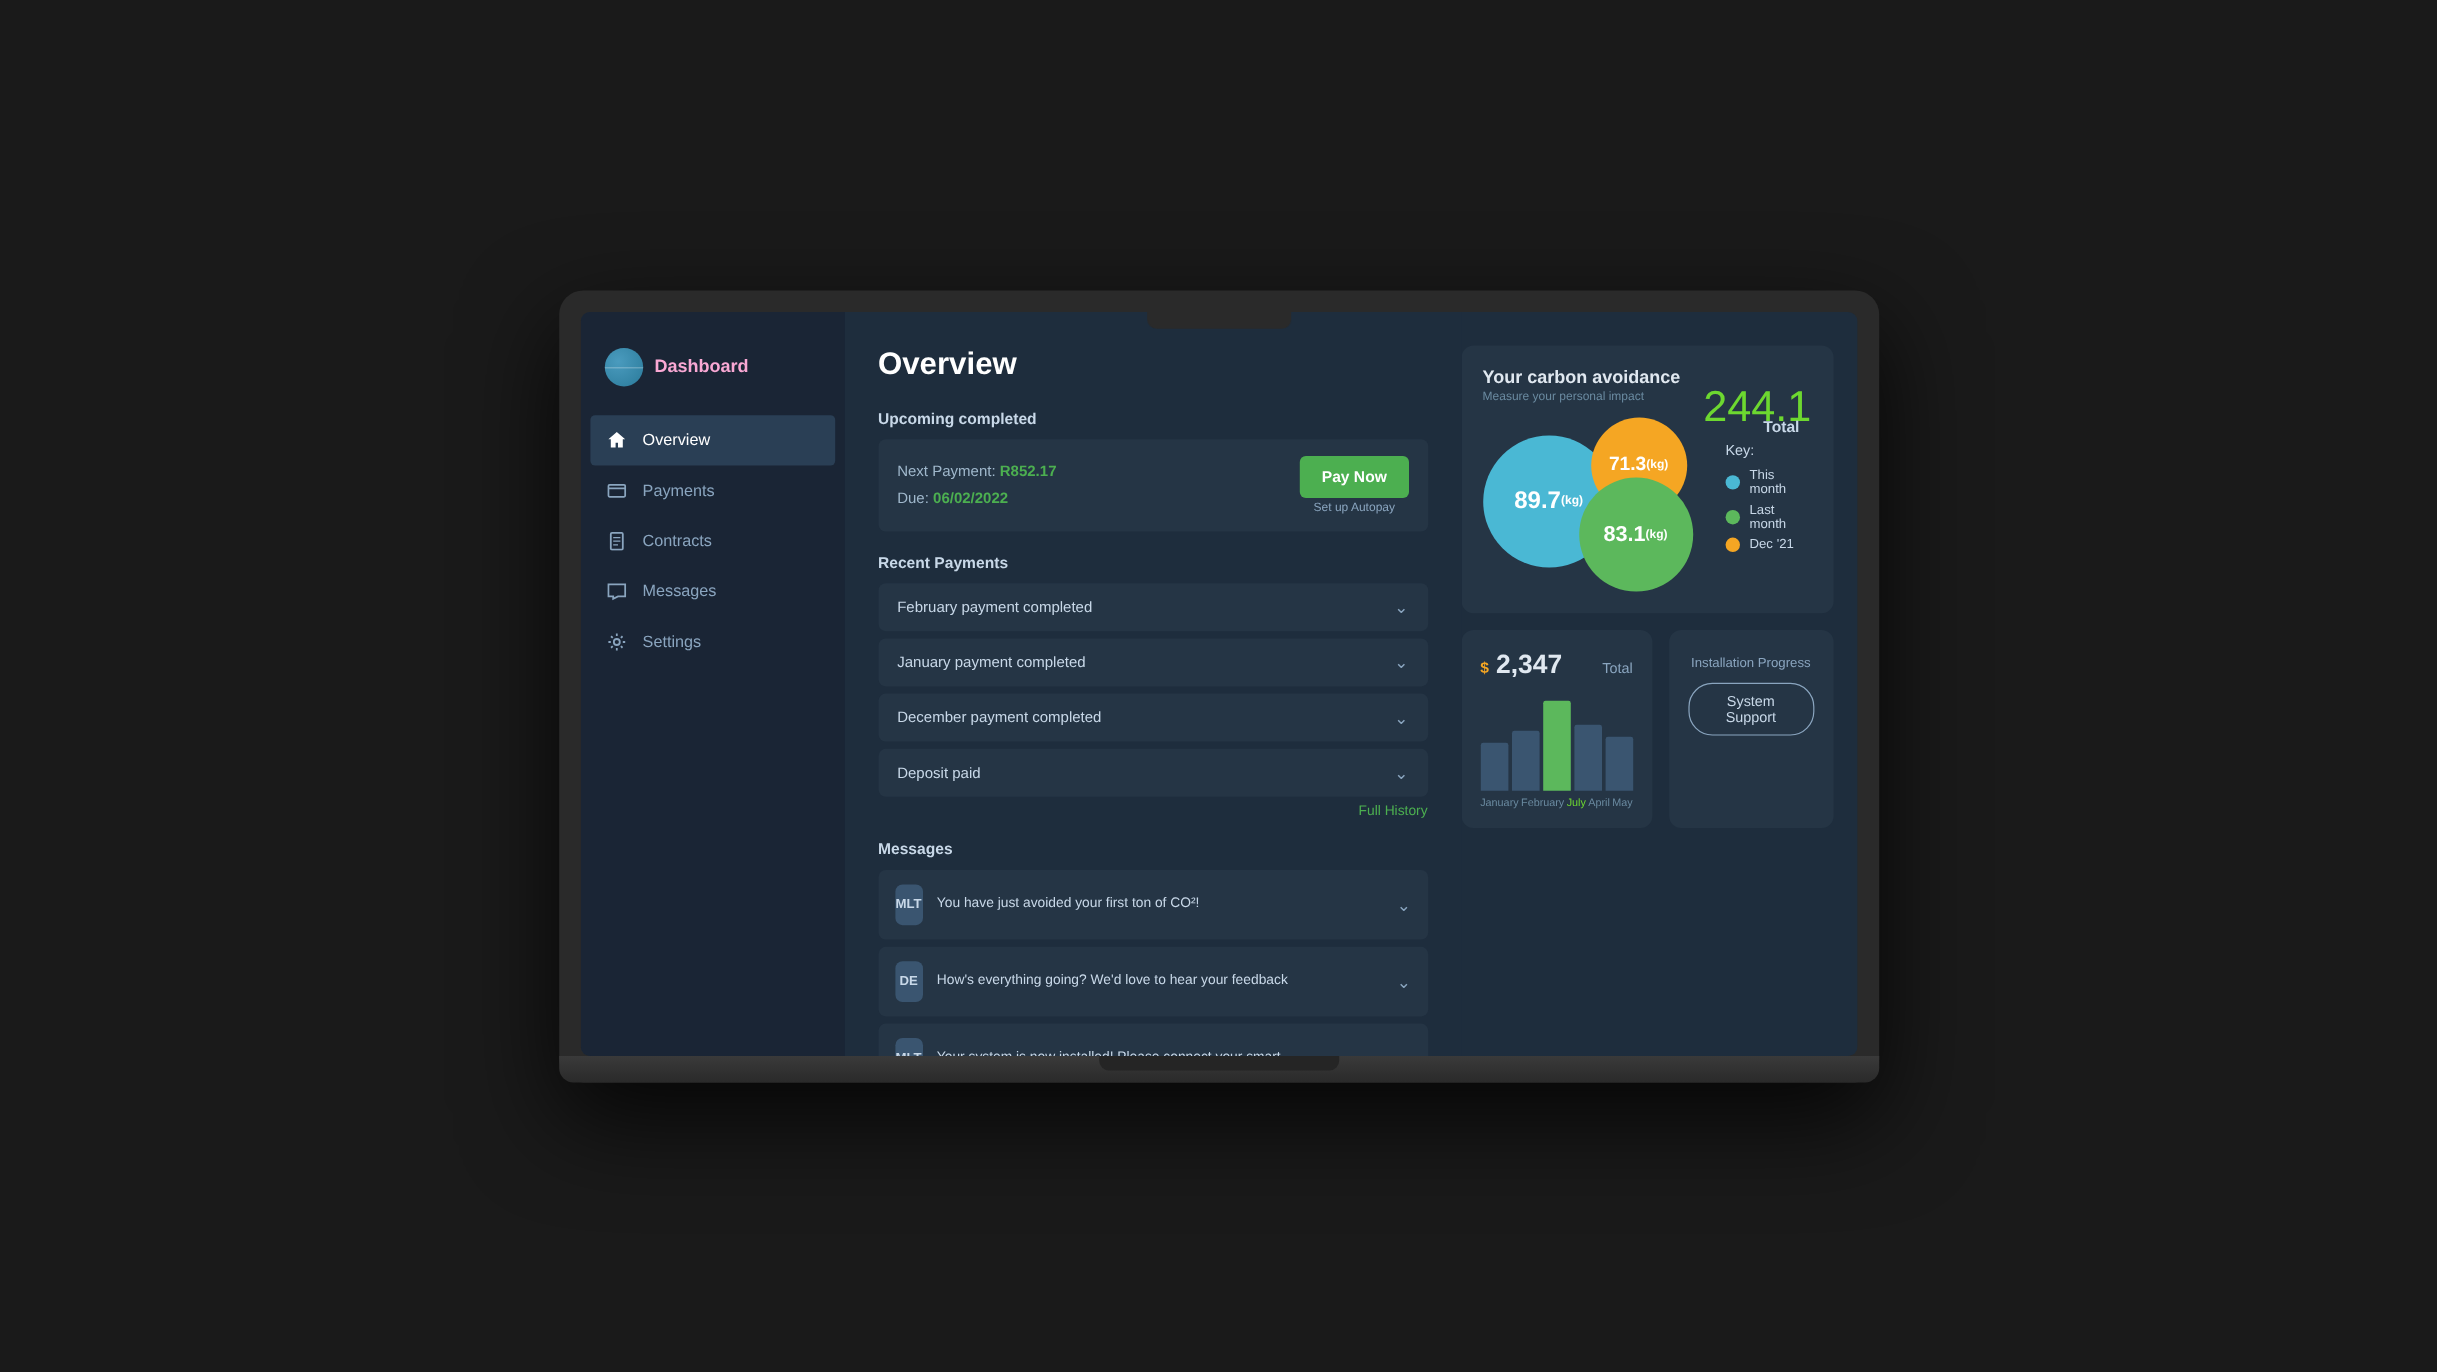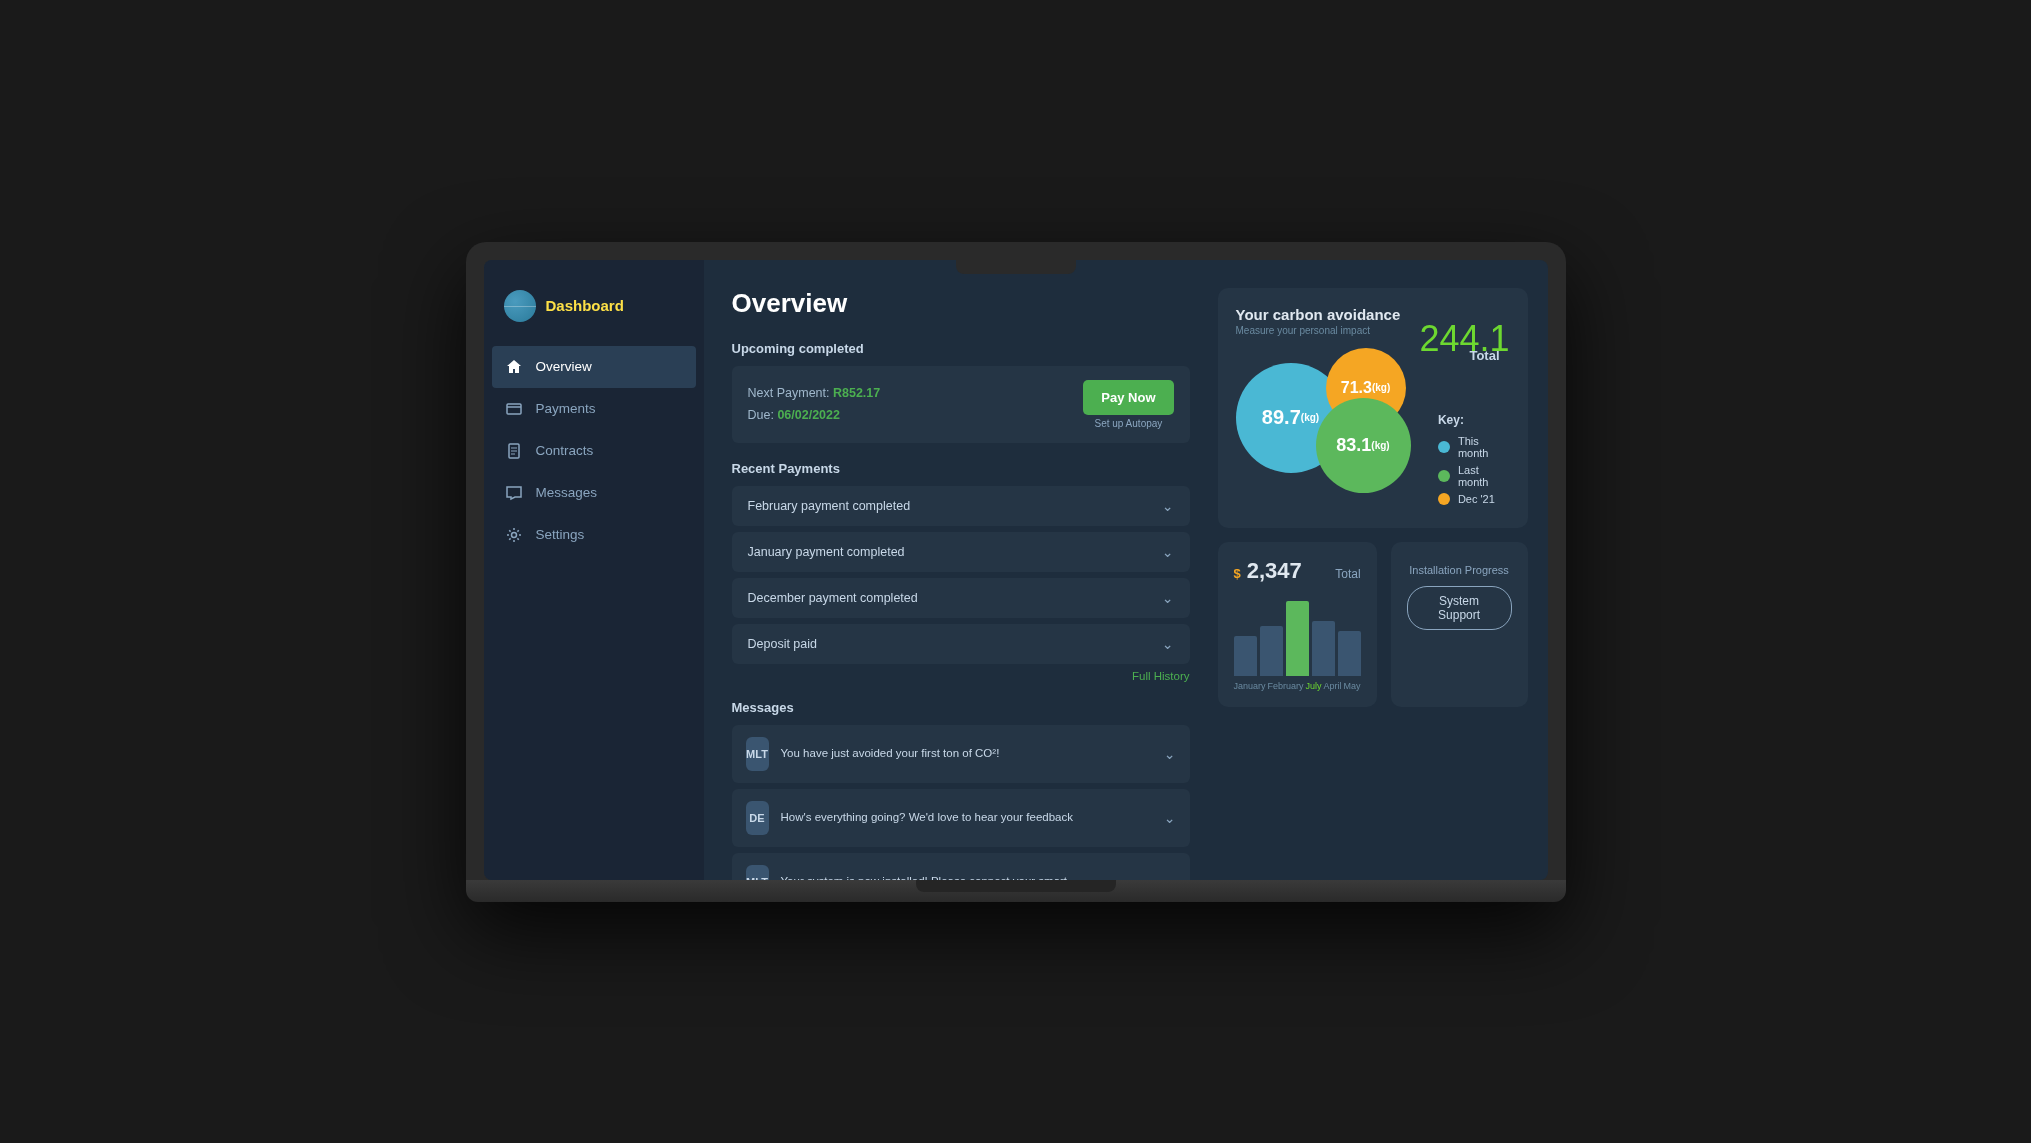--- a/index.html
+++ b/index.html
@@ -82,21 +82,21 @@
     .logo-globe::after {
       content: '';
       position: absolute;
       top: 50%;
       left: 0;
       right: 0;
       height: 1px;
       background: rgba(255,255,255,0.3);
     }
     .sidebar-brand {
-      color: #fde047;
+      color: #f9a8d4;
       font-size: 15px;
       font-weight: 600;
     }
     .nav-item {
       display: flex;
       align-items: center;
       gap: 12px;
       padding: 11px 20px;
       color: #8aa5bf;
       font-size: 13.5px;
@@ -593,21 +593,21 @@
                 <span>71.3</span>
                 <span class="bubble-sub">(kg)</span>
               </div>
               <div class="bubble bubble-green">
                 <span>83.1</span>
                 <span class="bubble-sub">(kg)</span>
               </div>
             </div>
 
             <div style="margin-top:20px; margin-left:10px;">
-              <div style="color:#c8d8e8; font-size:12px; font-weight:700; margin-bottom:8px;margin-top:45px;">Key:</div>
+              <div style="color:#c8d8e8; font-size:12px; font-weight:400; margin-bottom:8px;">Key:</div>
               <div class="key-row">
                 <div class="key-dot" style="background:#4ab8d4;"></div>
                 <span class="key-label">This month</span>
               </div>
               <div class="key-row">
                 <div class="key-dot" style="background:#5cb85c;"></div>
                 <span class="key-label">Last month</span>
               </div>
               <div class="key-row">
                 <div class="key-dot" style="background:#f5a623;"></div>

